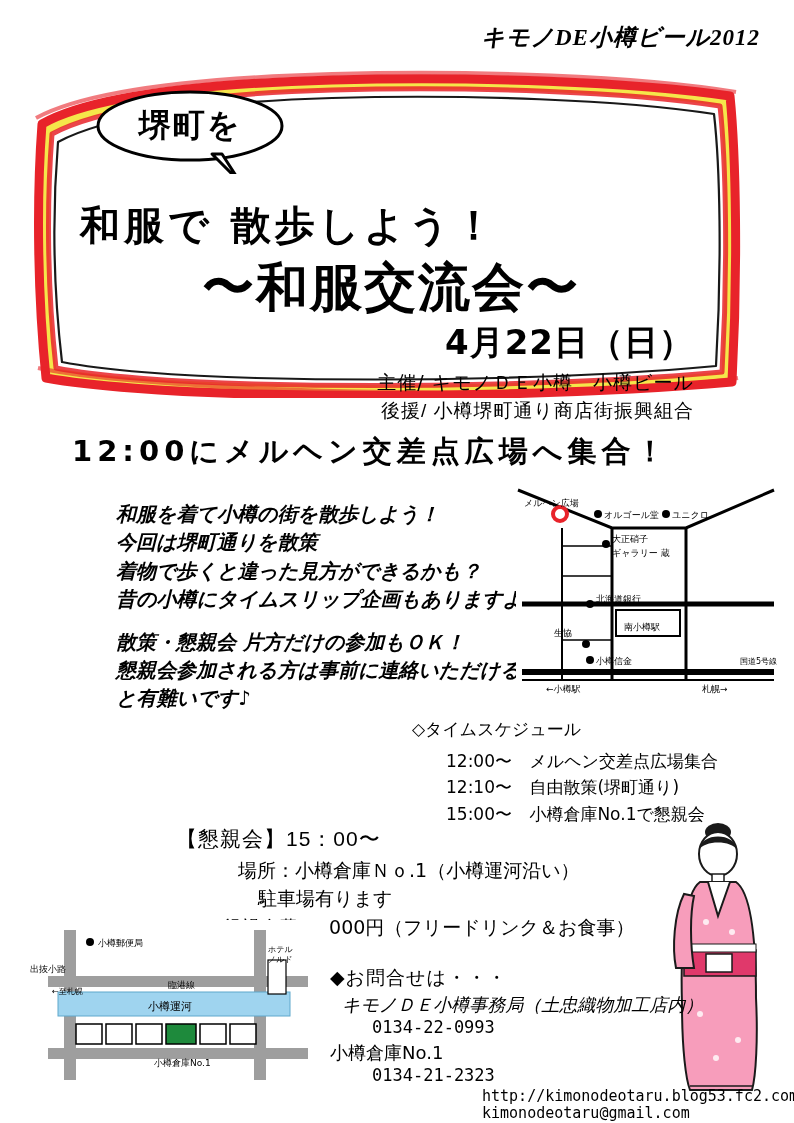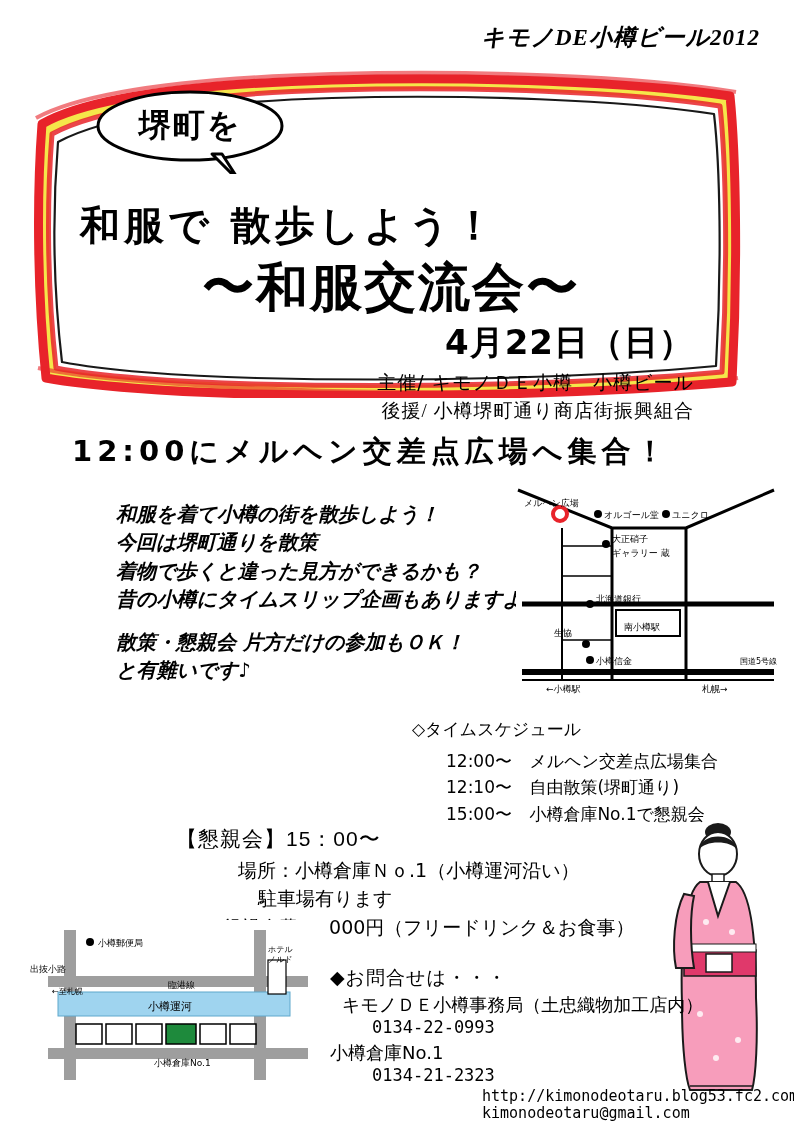--- a/index.html
+++ b/index.html
@@ -106,21 +106,21 @@
     font-size: 19px;
     font-family: "DejaVu Sans", sans-serif;
     letter-spacing: 1px;
     white-space: nowrap;
   }
   .org2 {
     position: absolute;
     right: 50px;
     top: 330px;
     font-size: 19px;
-    font-family: Liberation Serif, serif;
+    font-family: Liberation Sans, sans-serif;
     letter-spacing: 1px;
     white-space: nowrap;
   }
 
   
   .meet {
     position: absolute;
     left: 72px;
     top: 432px;
     font-size: 29px;
@@ -211,20 +211,21 @@
     letter-spacing: 1px;
     white-space: nowrap;
   }
   .contact-1 {
     position: absolute;
     left: 342px;
     top: 993px;
     font-size: 18px;
     font-family: "DejaVu Sans", sans-serif;
     white-space: nowrap;
+    font-style: italic;
   }
   .contact-2 {
     position: absolute;
     left: 372px;
     top: 1017px;
     font-size: 17px;
     font-family: "DejaVu Sans Mono", monospace;
     white-space: nowrap;
   }
   .contact-3 {
@@ -322,20 +323,21 @@
 
   <div class="meet">12:00にメルヘン交差点広場へ集合！</div>
 
   <div class="desc">
     <div>和服を着て小樽の街を散歩しよう！</div>
     <div>今回は堺町通りを散策</div>
     <div>着物で歩くと違った見方ができるかも？</div>
     <div>昔の小樽にタイムスリップ企画もありますよ</div>
     <div class="gap"></div>
     <div>散策・懇親会 片方だけの参加もＯＫ！</div>
+    <div>懇親会参加される方は事前に連絡いただける</div>
     <div>と有難いです♪</div>
   </div>
 
   <div class="map-top">
     <svg width="262" height="214" viewBox="0 0 262 214">
       <rect x="0" y="0" width="262" height="214" fill="#ffffff"></rect>
 
       <path d="M2,6 L96,44 L170,44 L258,6" fill="none" stroke="#000000" stroke-width="3"></path>
       <path d="M96,44 L96,196" stroke="#000000" stroke-width="3" fill="none"></path>
       <path d="M170,44 L170,196" stroke="#000000" stroke-width="3" fill="none"></path>

